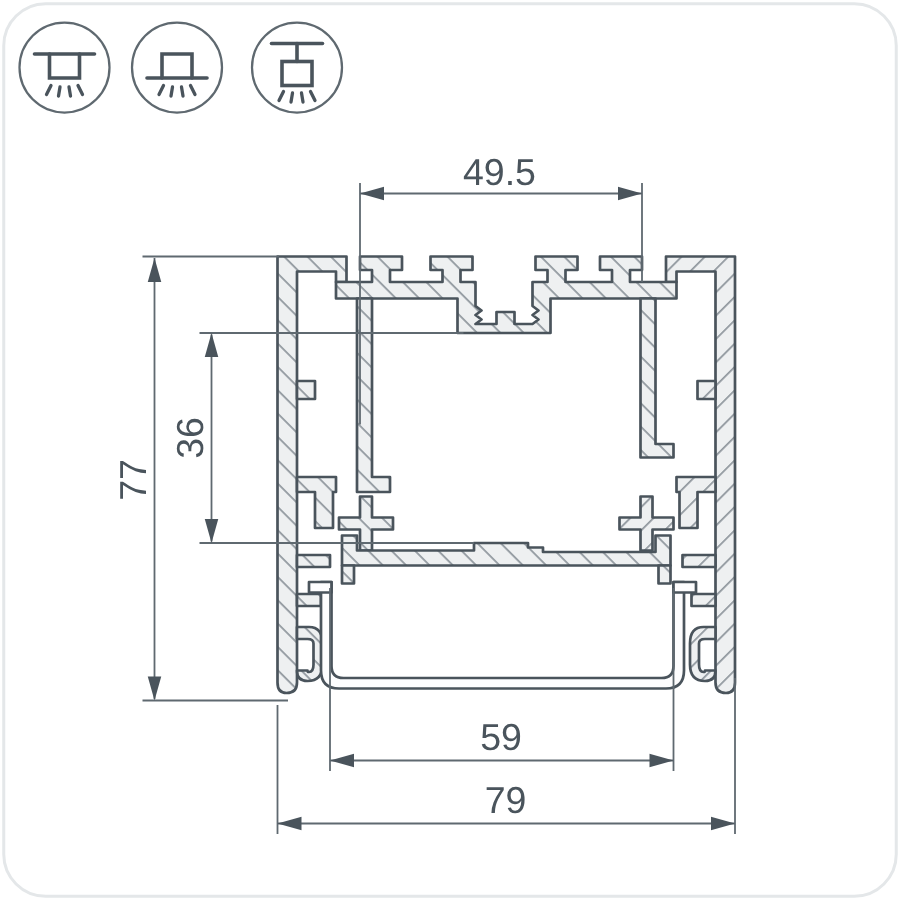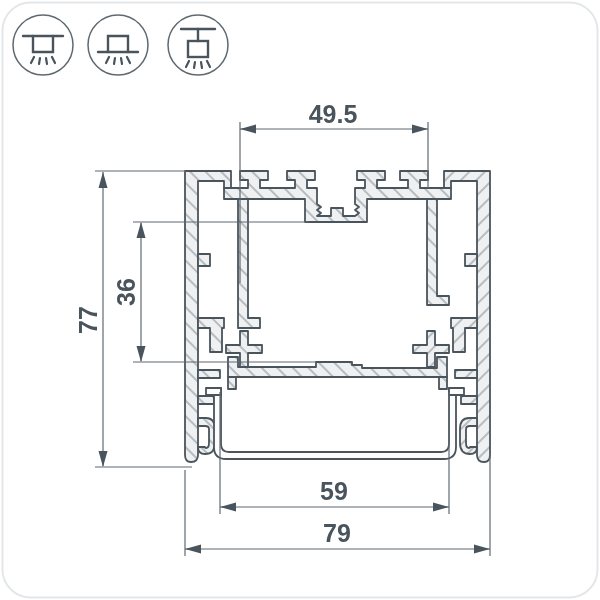--- a/index.html
+++ b/index.html
@@ -1,18 +1,18 @@
 <!DOCTYPE html>
 <html><head>
 <meta charset="utf-8">
 <style>
   html, body { margin: 0; padding: 0; background: #ffffff; }
   body { width: 600px; height: 600px; overflow: hidden;
          font-family: "Liberation Sans", sans-serif; }
-  .canvas { position: relative; width: 600px; height: 600px; background: #ffffff; font-weight: bold; }
+  .canvas { position: relative; width: 600px; height: 600px; background: #ffffff; }
   svg { display: block; }
   text { font-family: "Liberation Sans", sans-serif; fill: #4a545c; font-size: 25px; }
 </style>
 </head>
 <body>
 
 <div class="canvas">
 <svg width="600" height="600" viewBox="0 0 600 600">
   <defs>
     <pattern id="hatch" patternUnits="userSpaceOnUse" width="11" height="11" patternTransform="rotate(-45)">

